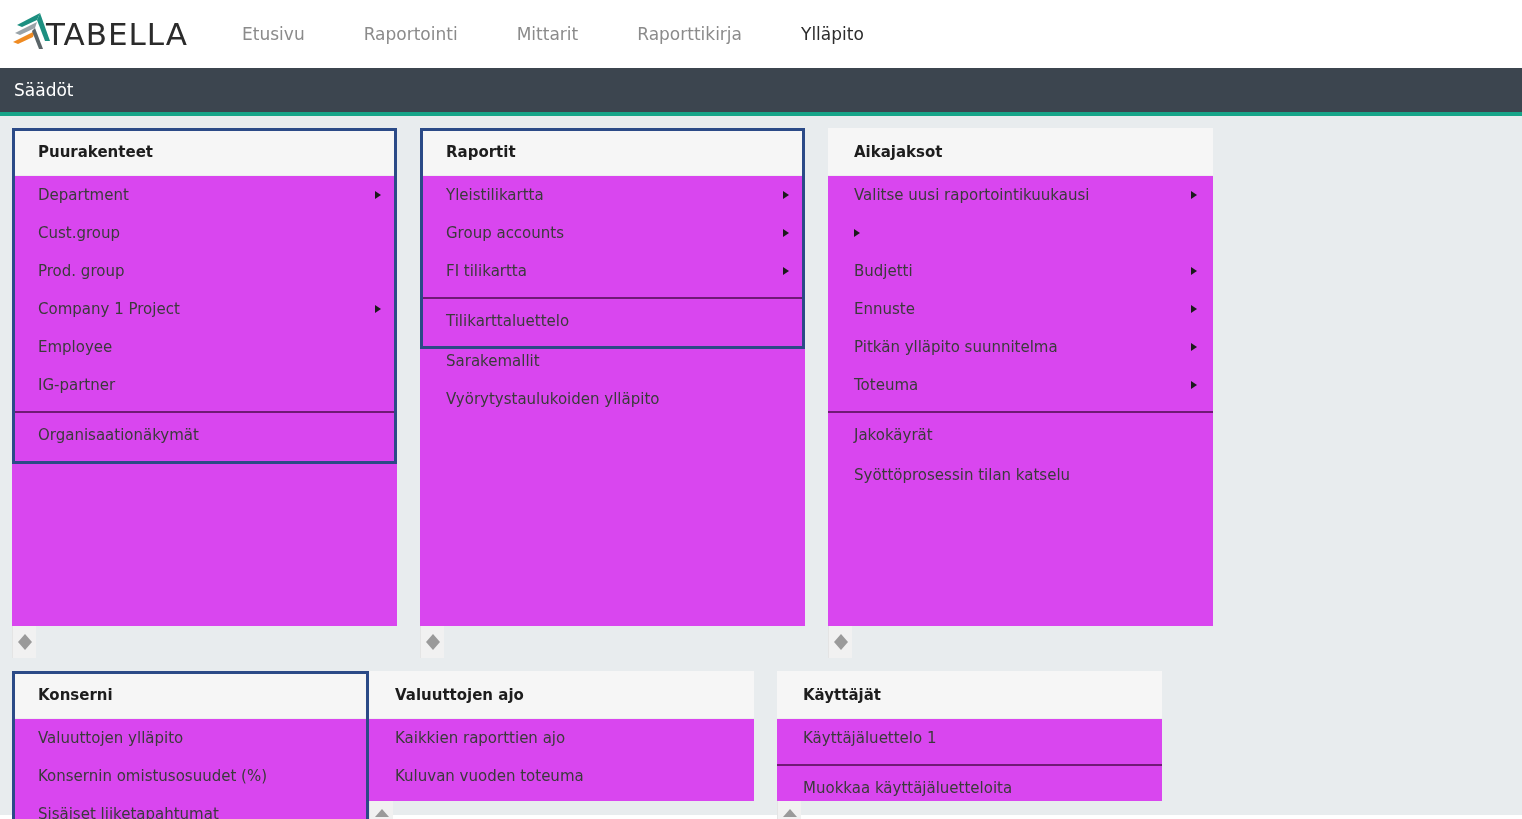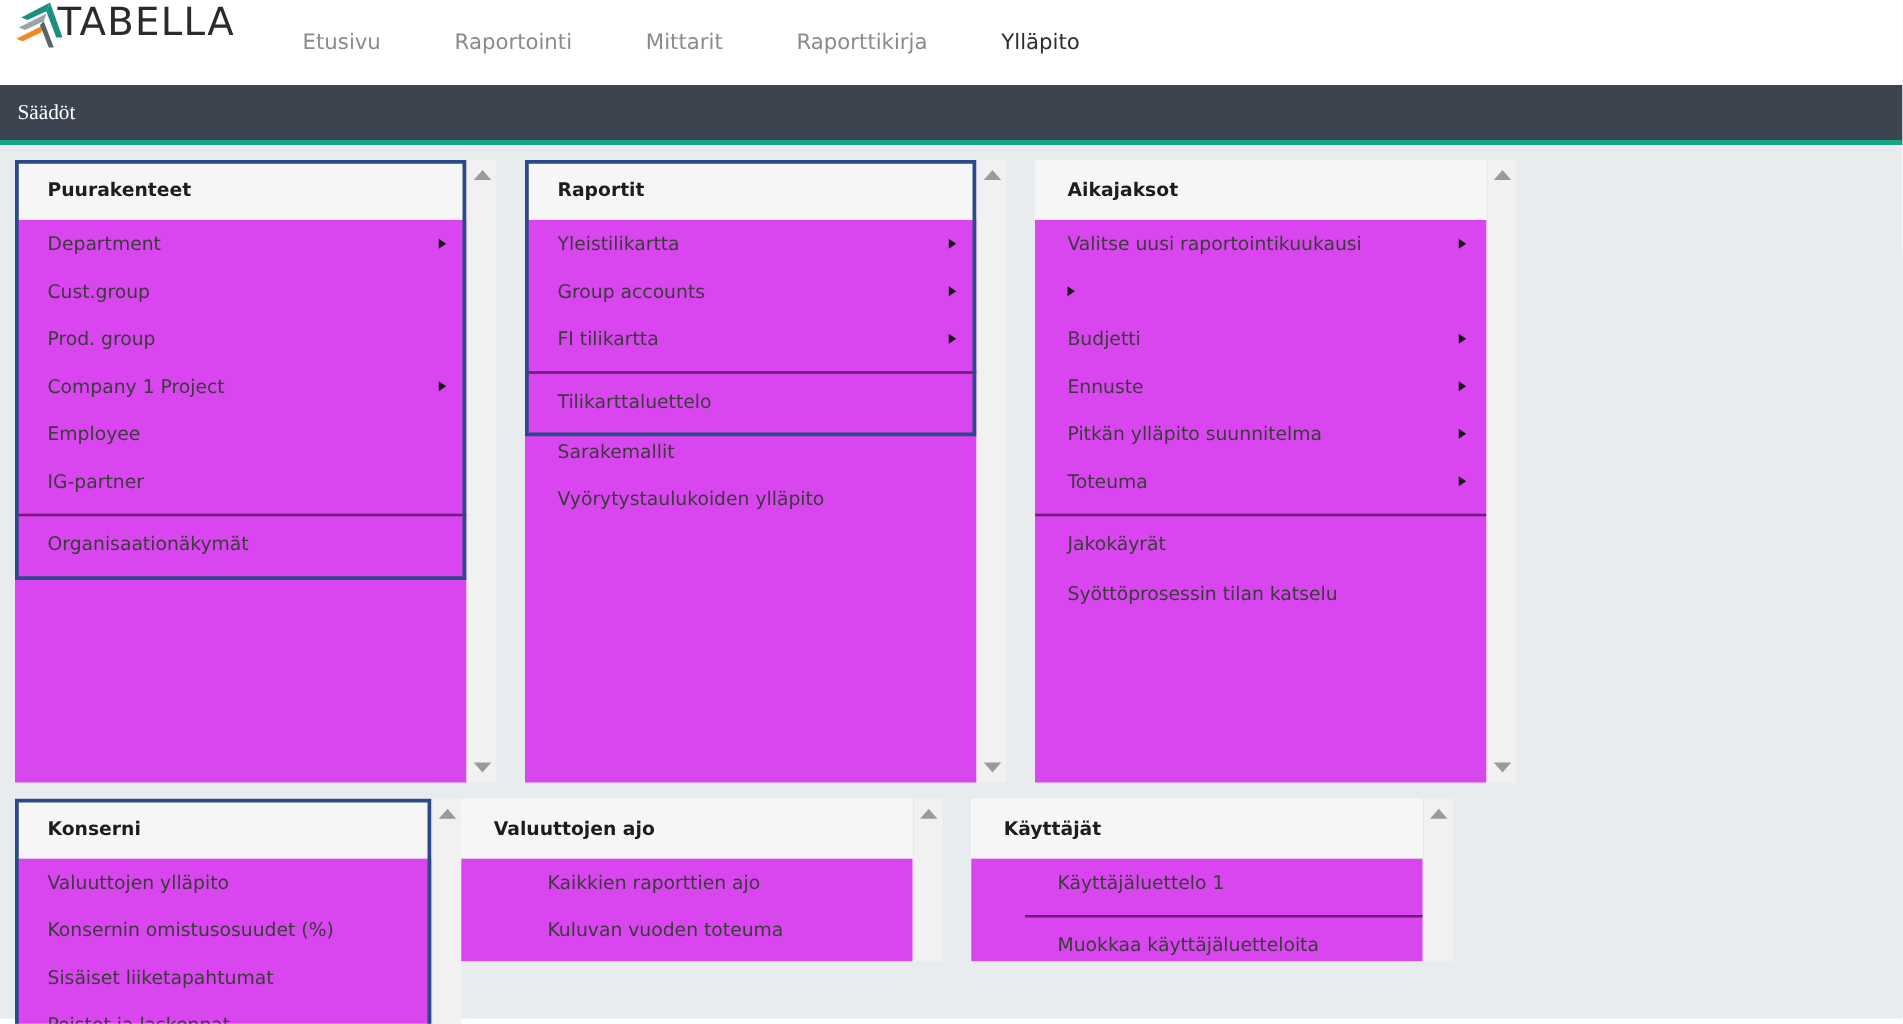--- a/index.html
+++ b/index.html
@@ -12,21 +12,21 @@
   }
 
   
   .topnav {
     height: 68px;
     background: #ffffff;
     display: flex;
     align-items: center;
     padding-left: 10px;
   }
-  .brand { display: flex; align-items: flex-start; height: 68px; margin-right: 30px; }
+  .brand { display: flex; align-items: center; height: 68px; margin-right: 30px; }
   .brand-logo { width: 48px; height: 46px; position: relative; }
   .brand-word {
     font-size: 31px;
     letter-spacing: 1px;
     color: #2b2b2b;
     font-family: "DejaVu Sans", sans-serif;
     margin-left: -12px;
   }
   .navlinks { display: flex; align-items: center; gap: 11px; }
   .navlink {
@@ -39,21 +39,20 @@
   .navlink.active { color: #2d2d2d; font-weight: normal; }
 
   
   .sectionbar {
     height: 48px;
     background: #3c454f;
     display: flex;
     align-items: center;
     padding-left: 14px;
     border-bottom: 4px solid #17a589;
-    font-family: Liberation Serif, serif;
   }
   .sectionbar-title { color: #ffffff; font-size: 17px; }
 
   
   .page {
     background: #e8ecee;
     height: 699px;
     padding: 12px 0 0 0;
     position: relative;
   }
@@ -65,20 +64,21 @@
   }
   .col {
     width: 385px;
     margin-bottom: 13px;
   }
   .col.last { width: 357px; }
 
   .panel-outer {
     display: flex;
     align-items: stretch;
+    flex-direction: column;
   }
   .panel {
     background: #ffffff;
     flex: 1 1 auto;
     min-width: 0;
     position: relative;
   }
   .panel.boxed::after {
     content: "";
     position: absolute;
@@ -95,21 +95,21 @@
     padding-left: 26px;
     border-bottom: 1px solid #eeeeee;
   }
   .panel-header-title {
     font-size: 15px;
     font-weight: bold;
     color: #1d1d1d;
   }
   .panel-body { background: #d946ef; }
   .panel-body.h1 { height: 450px; }
-  .panel-body.h2 { height: 82px; padding-left: 43px; }
+  .panel-body.h2 { height: 82px; }
 
   .menu-item {
     height: 38px;
     display: flex;
     align-items: center;
     padding: 0 14px 0 26px;
     font-size: 15px;
     color: #3b3b3b;
     cursor: pointer;
     position: relative;

